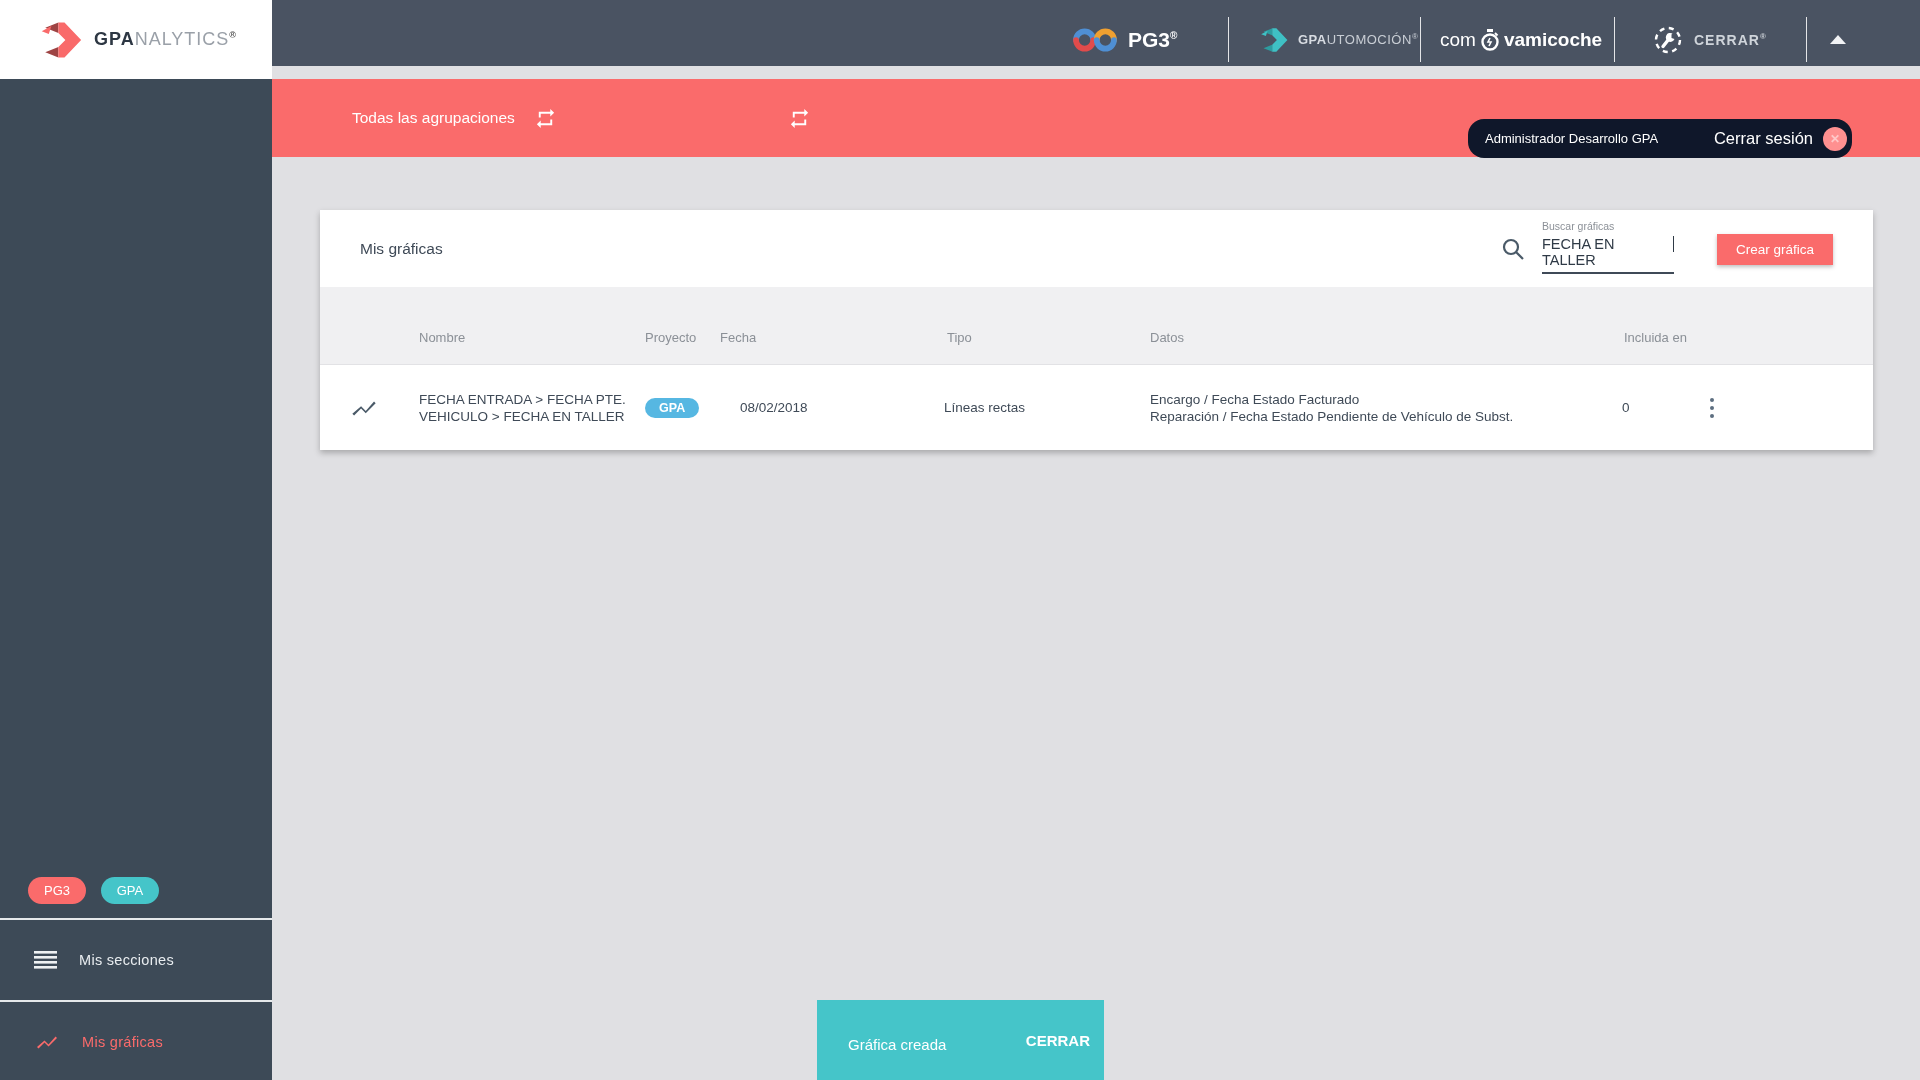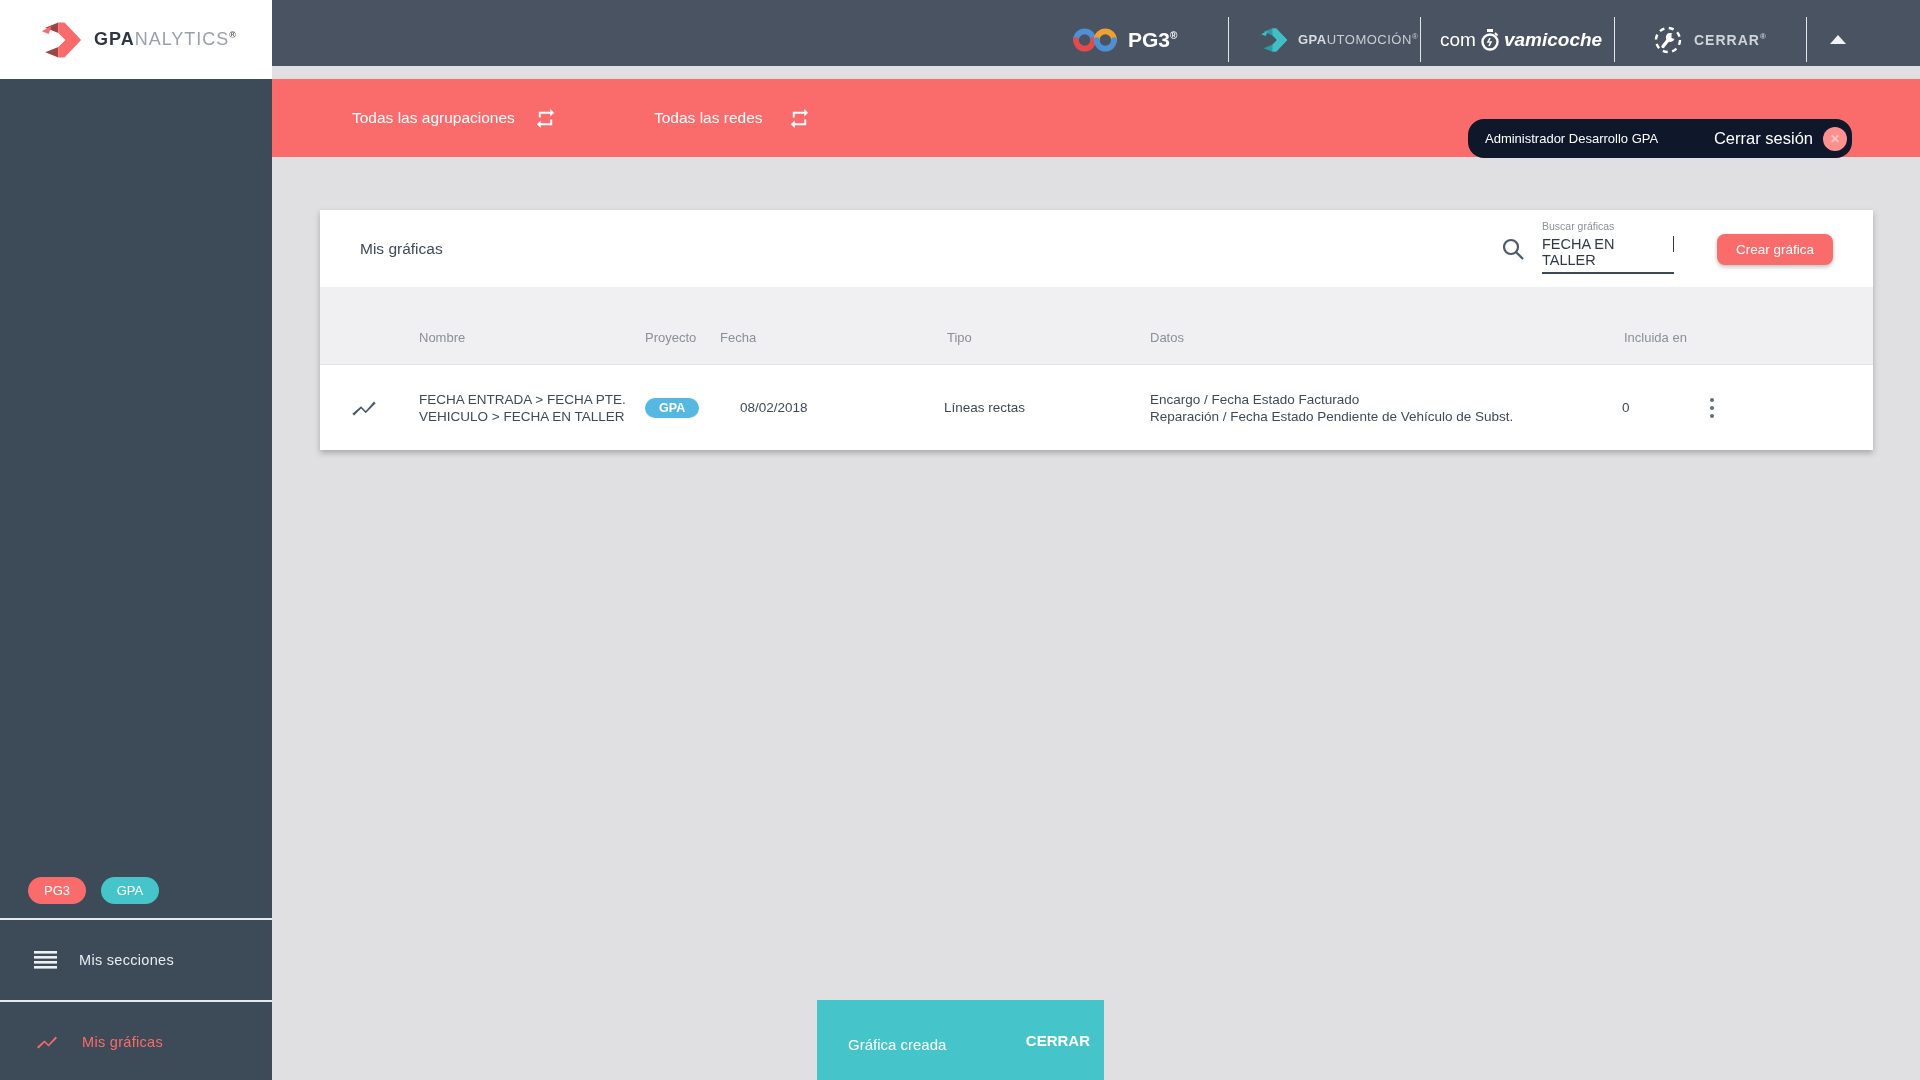--- a/index.html
+++ b/index.html
@@ -15,42 +15,42 @@
   .logo-text .light { color:#9aa0a8; font-weight:normal; }
   .logo-text sup { font-size:9px; color:#555; }
   .tb-group { position:absolute; top:0; height:79px; display:flex; align-items:center; gap:10px; color:#fff; }
   .tb-div { position:absolute; top:17px; width:1px; height:45px; background:#ffffff; opacity:.85; }
   .pg3-label { font-size:21px; font-weight:bold; color:#fff; }
   .pg3-label sup { font-size:10px; }
   .auto-label { font-size:13px; color:#c9ced5; letter-spacing:.5px; }
   .auto-label b { color:#d8dce2; }
   .auto-label sup { font-size:8px; }
   .com-label { font-size:19px; color:#fff; display:flex; align-items:center; gap:3px; }
-  .com-label .it { font-weight:bold; font-style:italic; }
+  .com-label .it { font-weight:bold; }
   .gpapp-label { font-size:14px; color:#cfd4da; letter-spacing:1px; font-weight:bold; }
   .gpapp-label sup { font-size:8px; }
   .collapse-arrow { width:0; height:0; border-left:8px solid transparent; border-right:8px solid transparent; border-bottom:9px solid #f2f3f5; }
 
   
   .filterbar { left:272px; top:79px; width:1648px; height:78px; background:#fa6b6b; }
   .fb-label { position:absolute; top:0; height:78px; display:flex; align-items:center; color:#fff; font-size:15.5px; }
   .user-pill { position:absolute; left:1196px; top:40px; width:384px; height:39px; border-radius:16px; background:#0f172a; display:flex; align-items:center; color:#fff; }
   .user-name { font-size:13px; padding-left:17px; flex:0 0 auto; }
   .logout { font-size:16.5px; margin-left:auto; }
   .x-circle { width:24px; height:24px; border-radius:50%; background:#ff9090; margin:0 5px 0 10px; display:flex; align-items:center; justify-content:center; color:#fca8a8; font-size:12px; font-weight:bold; color:#ffc9c9; }
 
   
   .card { left:320px; top:210px; width:1553px; background:#ffffff; box-shadow:0 3px 6px rgba(0,0,0,.25); }
   .card-head { position:relative; height:77px; }
   .card-title { position:absolute; left:40px; top:0; height:77px; display:flex; align-items:center; font-size:15.5px; color:#3f4a57; }
   .search-zone { position:absolute; left:1180px; top:0; height:77px; width:250px; }
   .search-label { position:absolute; left:42px; top:10px; font-size:10.5px; color:#8b9097; }
   .search-input { position:absolute; left:42px; top:24px; width:132px; border:none; border-bottom:2px solid #3f4a57; font-size:14.5px; color:#2f3a46; padding:2px 0 4px 0; display:flex; }
   .caret { width:1.5px; height:16px; background:#2f3a46; margin-left:1px; }
-  .btn-create { position:absolute; left:1397px; top:24px; width:116px; height:31px; border-radius:8px; background:#fa6b6b; color:#fff; font-size:13.5px; border:none; display:flex; align-items:center; justify-content:center; box-shadow:0 2px 4px rgba(0,0,0,.25); cursor:pointer; font-family:"Liberation Sans",sans-serif; }
+  .btn-create { position:absolute; left:1397px; top:24px; width:116px; height:31px; border-radius:0; background:#fa6b6b; color:#fff; font-size:13.5px; border:none; display:flex; align-items:center; justify-content:center; box-shadow:0 2px 4px rgba(0,0,0,.25); cursor:pointer; font-family:"Liberation Sans",sans-serif; }
 
   .thead { position:relative; height:78px; background:#f0f0f2; border-bottom:1px solid #e2e2e5; }
   .th { position:absolute; top:0; height:100px; display:flex; align-items:center; font-size:13px; color:#8b9097; }
   .trow { position:relative; height:85px; background:#fff; }
   .td { position:absolute; top:0; height:85px; display:flex; align-items:center; font-size:13.5px; color:#3f4a57; }
   .td.two-line { flex-direction:column; justify-content:center; align-items:flex-start; line-height:17px; }
   .badge-gpa { background:#56b7e2; color:#fff; font-size:12.5px; font-weight:bold; padding:3px 14px; border-radius:12px; }
   .kebab { display:flex; flex-direction:column; gap:4px; cursor:pointer; padding:6px; }
   .kebab span { width:4px; height:4px; border-radius:50%; background:#5d6e80; }
 
@@ -154,21 +154,20 @@
   </div>
 </div>
 
 <div class="abs filterbar">
   <div class="fb-label" style="left:80px;">Todas las agrupaciones</div>
   <div class="fb-label" style="left:262px;">
     <svg width="23" height="23" viewBox="0 0 24 24">
         <path fill="#fff" d="M7 7h10v3l4-4-4-4v3H5v6h2V7zm10 10H7v-3l-4 4 4 4v-3h12v-6h-2v4z"></path>
       </svg>
   </div>
-  <div class="fb-label" style="left:382px;">Todas las redes</div>
   <div class="fb-label" style="left:516px;">
     <svg width="23" height="23" viewBox="0 0 24 24">
         <path fill="#fff" d="M7 7h10v3l4-4-4-4v3H5v6h2V7zm10 10H7v-3l-4 4 4 4v-3h12v-6h-2v4z"></path>
       </svg>
   </div>
 
   <div class="user-pill">
     <span class="user-name">Administrador Desarrollo GPA</span>
     <span class="logout">Cerrar sesión</span>
     <span class="x-circle">✕</span>

